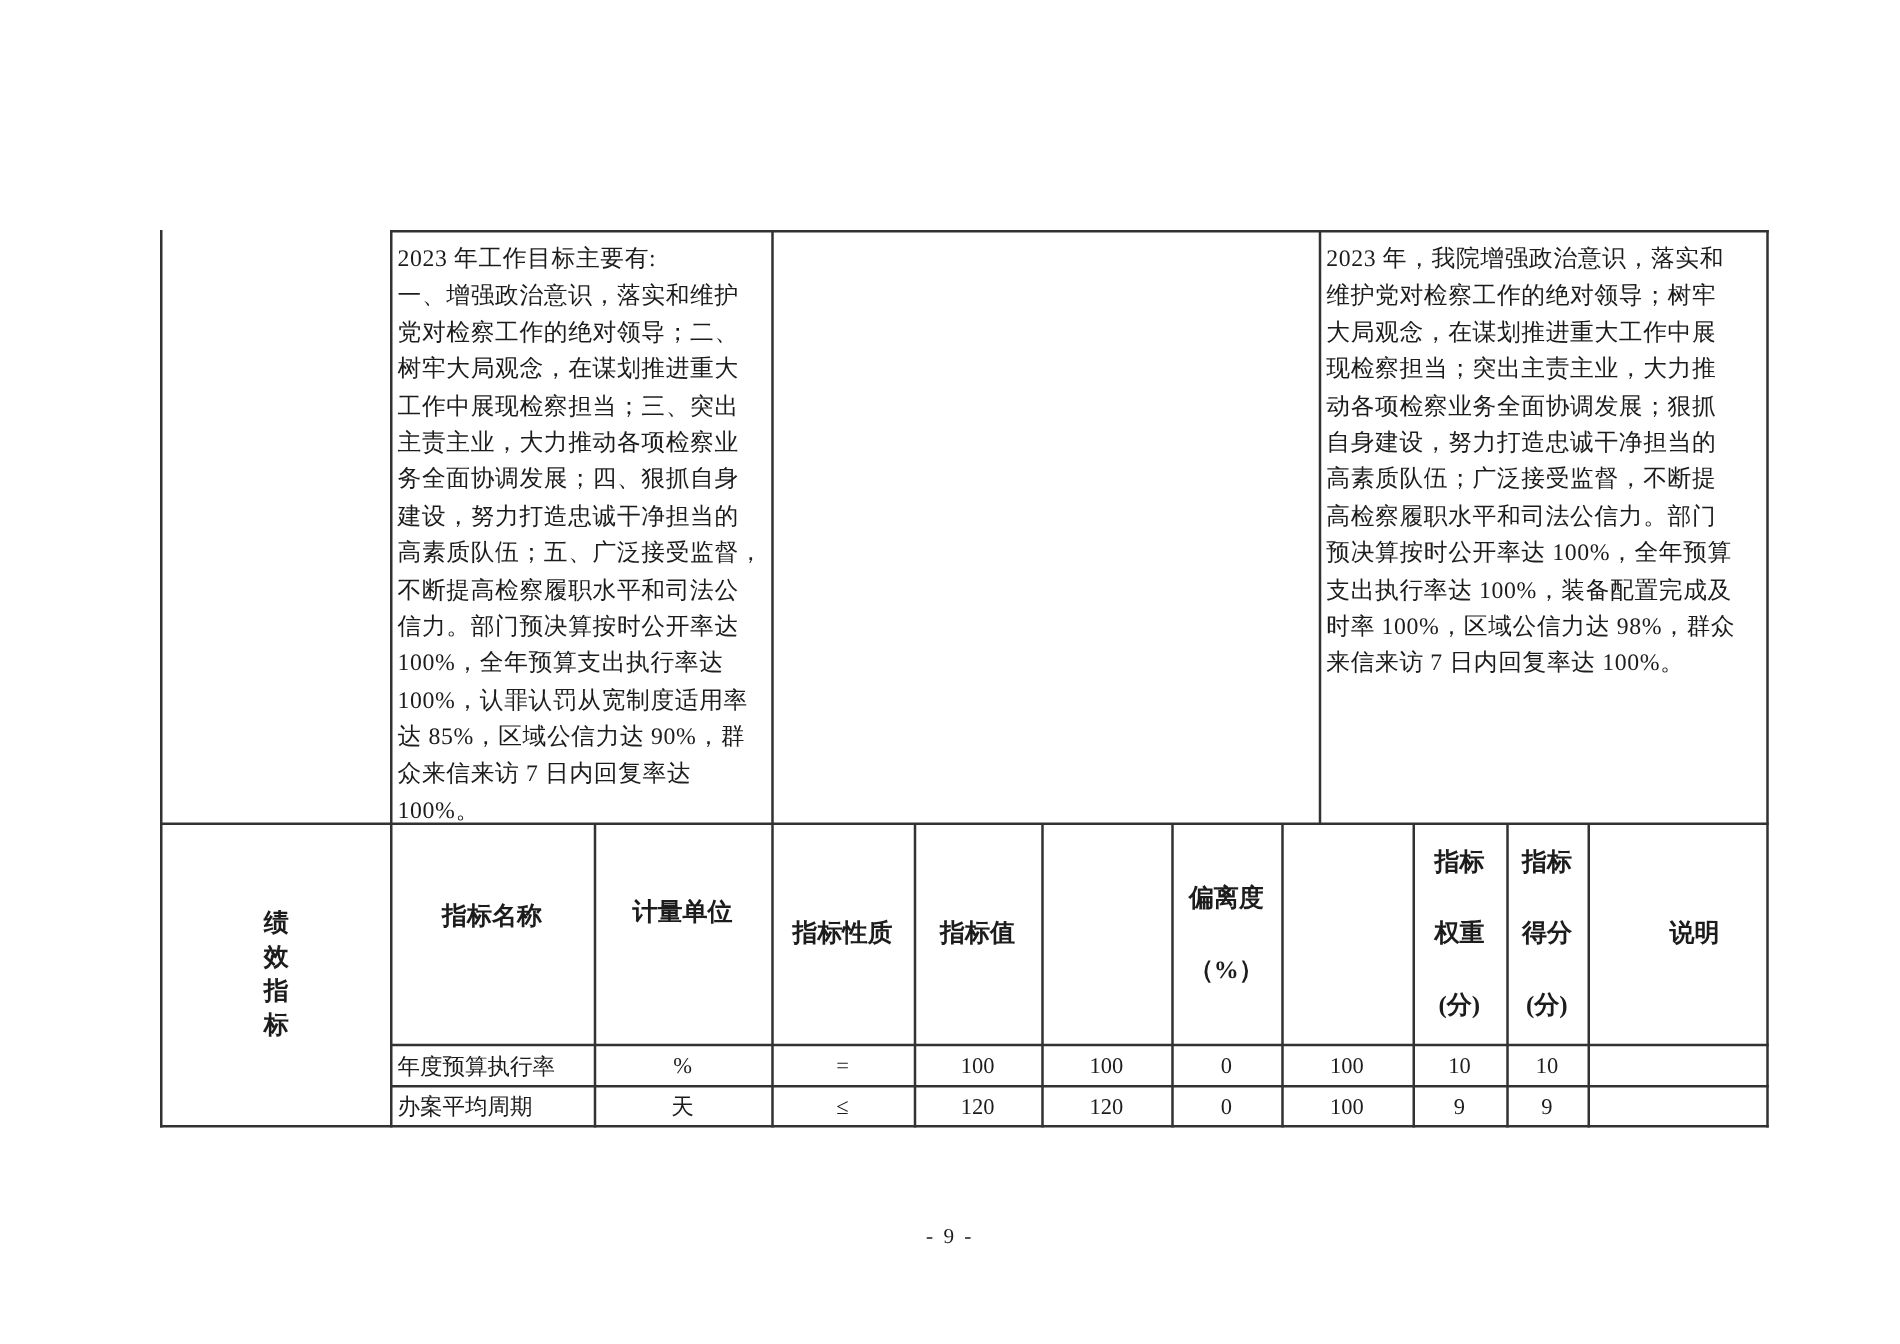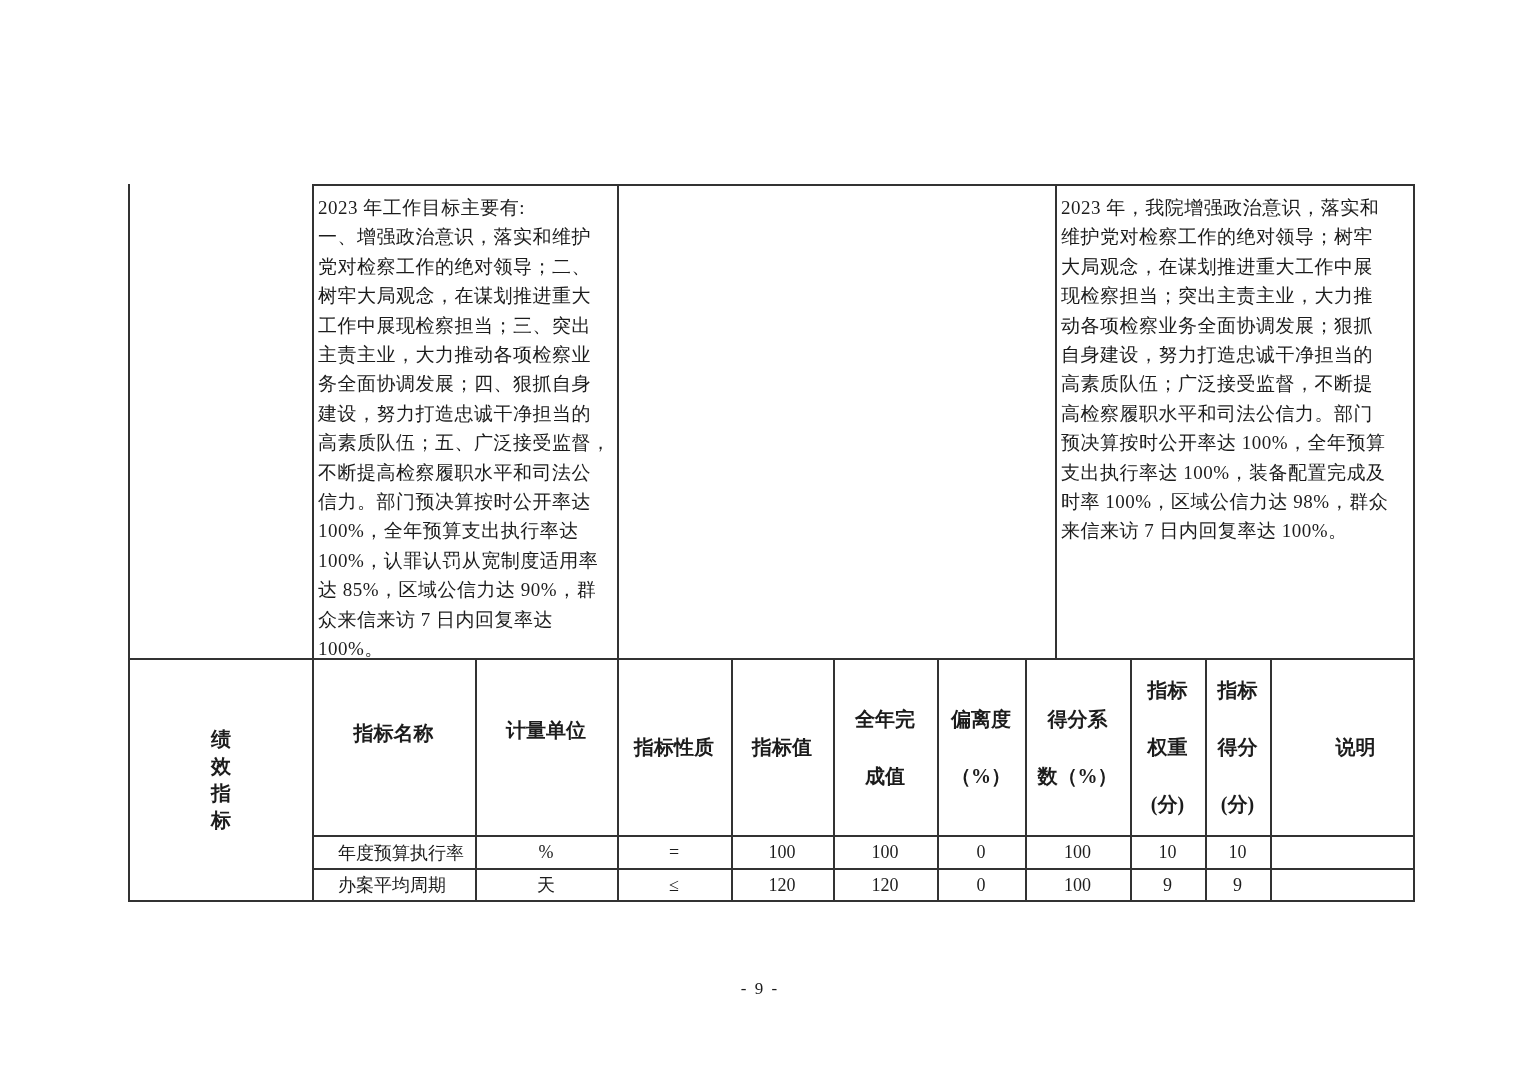--- a/index.html
+++ b/index.html
@@ -39,21 +39,21 @@
     font-weight:bold;
     font-size:20px;
     line-height:27px;
     white-space:pre-line;
   }
   .dcell{
     position:absolute;
     display:flex;align-items:center;justify-content:center;
     font-size:18px;
   }
-  .dcell.name{justify-content:flex-start;padding-left:24px;box-sizing:border-box;}
+  .dcell.name{justify-content:flex-start;padding-left:4px;box-sizing:border-box;}
   .page-number{
     position:absolute;left:0;top:955px;width:1520px;
     text-align:center;font-size:17px;letter-spacing:2px;
   }
 </style>
 </head>
 <body>
 
 <div class="page">
   <div class="doc-table">
@@ -110,26 +110,22 @@
 
     <div class="rowlabel" style="left:2px;top:476px;width:182px;height:240px">绩
 效
 指
 标</div>
 
     <div class="hcell" style="left:186px;top:476px;width:159px;height:146px">指标名称</div>
     <div class="hcell" style="left:349px;top:476px;width:138px;height:140px">计量单位</div>
     <div class="hcell" style="left:605px;top:476px;width:98px;height:175px">指标值</div>
     <div class="hcell" style="left:491px;top:476px;width:110px;height:175px">指标性质</div>
-    <div class="hcell" style="left:707px;top:476px;width:100px;height:175px">全年完
-成值</div>
     <div class="hcell" style="left:811px;top:476px;width:84px;height:175px">偏离度
 （%）</div>
-    <div class="hcell" style="left:899px;top:476px;width:101px;height:175px">得分系
-数（%）</div>
     <div class="hcell" style="left:1004px;top:476px;width:71px;height:175px">指标
 权重
 (分)</div>
     <div class="hcell" style="left:1079px;top:476px;width:61px;height:175px">指标
 得分
 (分)</div>
     <div class="hcell" style="left:1144px;top:476px;width:167px;height:175px">说明</div>
 
     <div class="dcell name" style="left:186px;top:653px;width:159px;height:31px">年度预算执行率</div>
     <div class="dcell" style="left:349px;top:653px;width:138px;height:31px">%</div>

